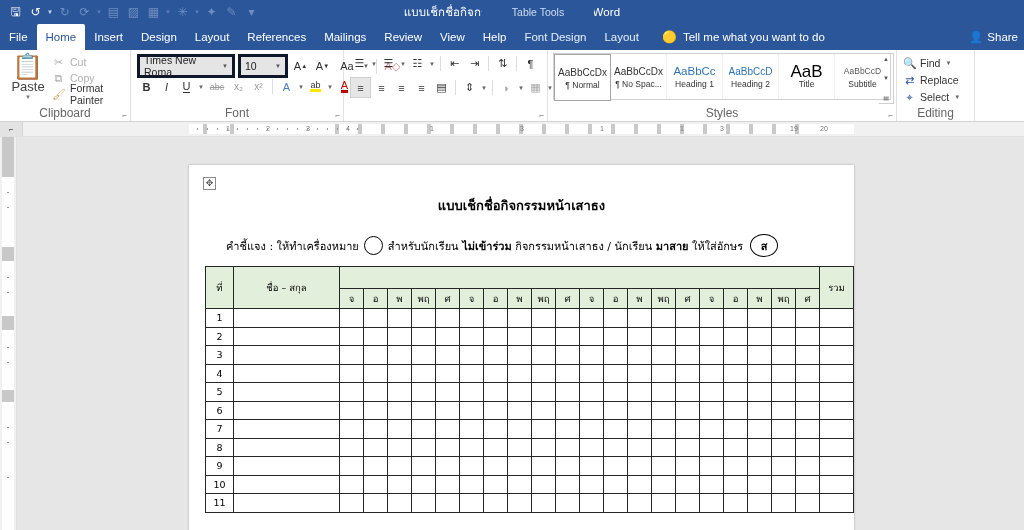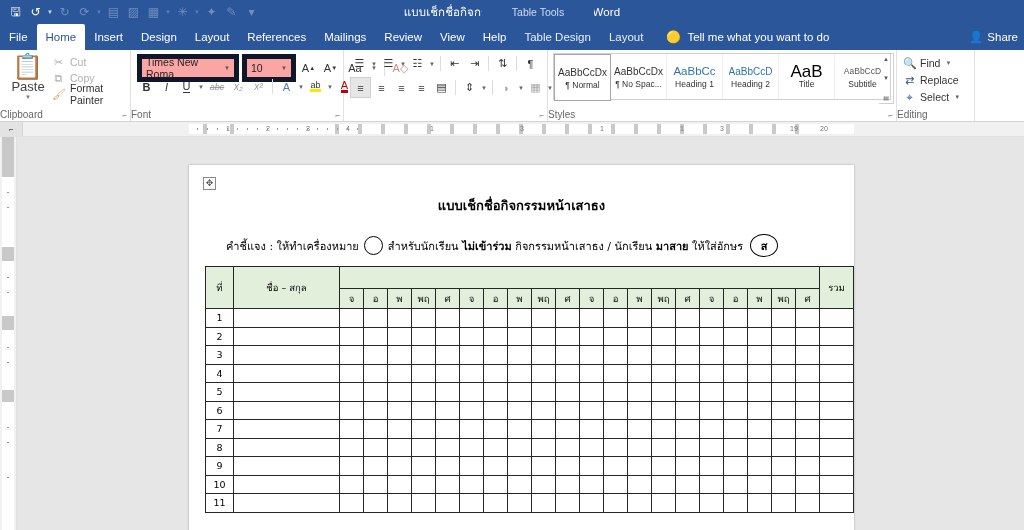--- a/index.html
+++ b/index.html
@@ -51,49 +51,49 @@
   .tellme{display:flex;align-items:center;gap:6px;margin-left:14px;color:#fff;font-size:11.5px;height:26px;}
   .bulb{font-size:12px;}
   .share{
     position:absolute;right:6px;bottom:0;height:26px;display:flex;align-items:center;gap:4px;
     color:#fff;font-size:11.5px;
   }
   
   .ribbon{height:71px;background:#fff;border-bottom:1px solid #d4d4d4;display:flex;position:relative;}
   .grp{position:relative;height:71px;border-right:1px solid #e1e1e1;}
   .grp-label{
-    position:absolute;bottom:1px;left:0;right:0;font-size:10px;color:#666;
+    position:absolute;bottom:1px;left:0;right:0;text-align:center;font-size:12px;color:#666;
   }
   .dlg{position:absolute;bottom:1px;right:3px;font-size:8px;color:#8a8a8a;}
   
   .g-clip{width:130px;}
   .paste{
     position:absolute;left:5px;top:3px;width:46px;text-align:center;
   }
   .paste .ic{font-size:25px;color:#b9b9b9;line-height:26px;}
   .paste .lbl{font-size:13px;color:#444;}
   .paste .chev{font-size:6px;color:#777;}
   .clipitems{position:absolute;left:52px;top:4px;}
   .ci{display:flex;align-items:center;gap:5px;height:16px;font-size:10.5px;color:#b0b0b0;}
   .ci.on{color:#333;}
   .ci .g{width:13px;text-align:center;font-size:11px;}
   
   .g-font{width:212px;}
   .fontrow1{position:absolute;left:6px;top:4px;display:flex;align-items:center;gap:3px;}
   .fbox{
-    border:5px solid #0f172a;height:18px;display:flex;align-items:center;
-    padding:0 2px 0 4px;font-size:10.5px;color:#222;background:#fca5a5;
+    border:3px solid #0f172a;height:18px;display:flex;align-items:center;
+    padding:0 2px 0 4px;font-size:10.5px;color:#222;background:#e5e5e5;
   }
   .fbox .cv{margin-left:auto;font-size:6px;color:#555;padding:0 2px;}
   .fbox.name{width:86px;}
   .fbox.size{width:38px;}
   .fbtn{width:19px;height:18px;display:flex;align-items:center;justify-content:center;font-size:11px;color:#333;}
   .fontrow2{position:absolute;left:6px;top:27px;display:flex;align-items:center;gap:1px;}
   .fb{width:19px;height:19px;display:flex;align-items:center;justify-content:center;font-size:11px;color:#333;}
-  .fb.dim{color:#9a9a9a;font-style:italic;}
+  .fb.dim{color:#9a9a9a;}
   .sep{width:1px;height:15px;background:#dcdcdc;margin:0 3px;}
   .chv{font-size:6px;color:#666;width:8px;text-align:center;}
   .uline{border-bottom:1.5px solid #333;line-height:1;}
   .hl{border-bottom:3px solid #ffe600;line-height:.95;}
   .fcolor{border-bottom:3px solid #c00000;line-height:.95;color:#c00000;}
   
   .g-para{width:203px;}
   .prow1{position:absolute;left:6px;top:4px;display:flex;align-items:center;gap:1px;}
   .prow2{position:absolute;left:6px;top:27px;display:flex;align-items:center;gap:1px;}
   .pb{width:19px;height:19px;display:flex;align-items:center;justify-content:center;font-size:11px;color:#333;}
@@ -211,21 +211,21 @@
   <div class="tab">File</div>
   <div class="tab active">Home</div>
   <div class="tab">Insert</div>
   <div class="tab">Design</div>
   <div class="tab">Layout</div>
   <div class="tab">References</div>
   <div class="tab">Mailings</div>
   <div class="tab">Review</div>
   <div class="tab">View</div>
   <div class="tab">Help</div>
-  <div class="tab ctx">Table Design</div>
+  <div class="tab ctx">Font Design</div>
   <div class="tab ctx">Layout</div>
   <div class="tellme">
     <span class="bulb">🟡</span>
     <span>Tell me what you want to do</span>
   </div>
   <div class="share">
     <span>👤</span>
     <span>Share</span>
   </div>
 </div>

